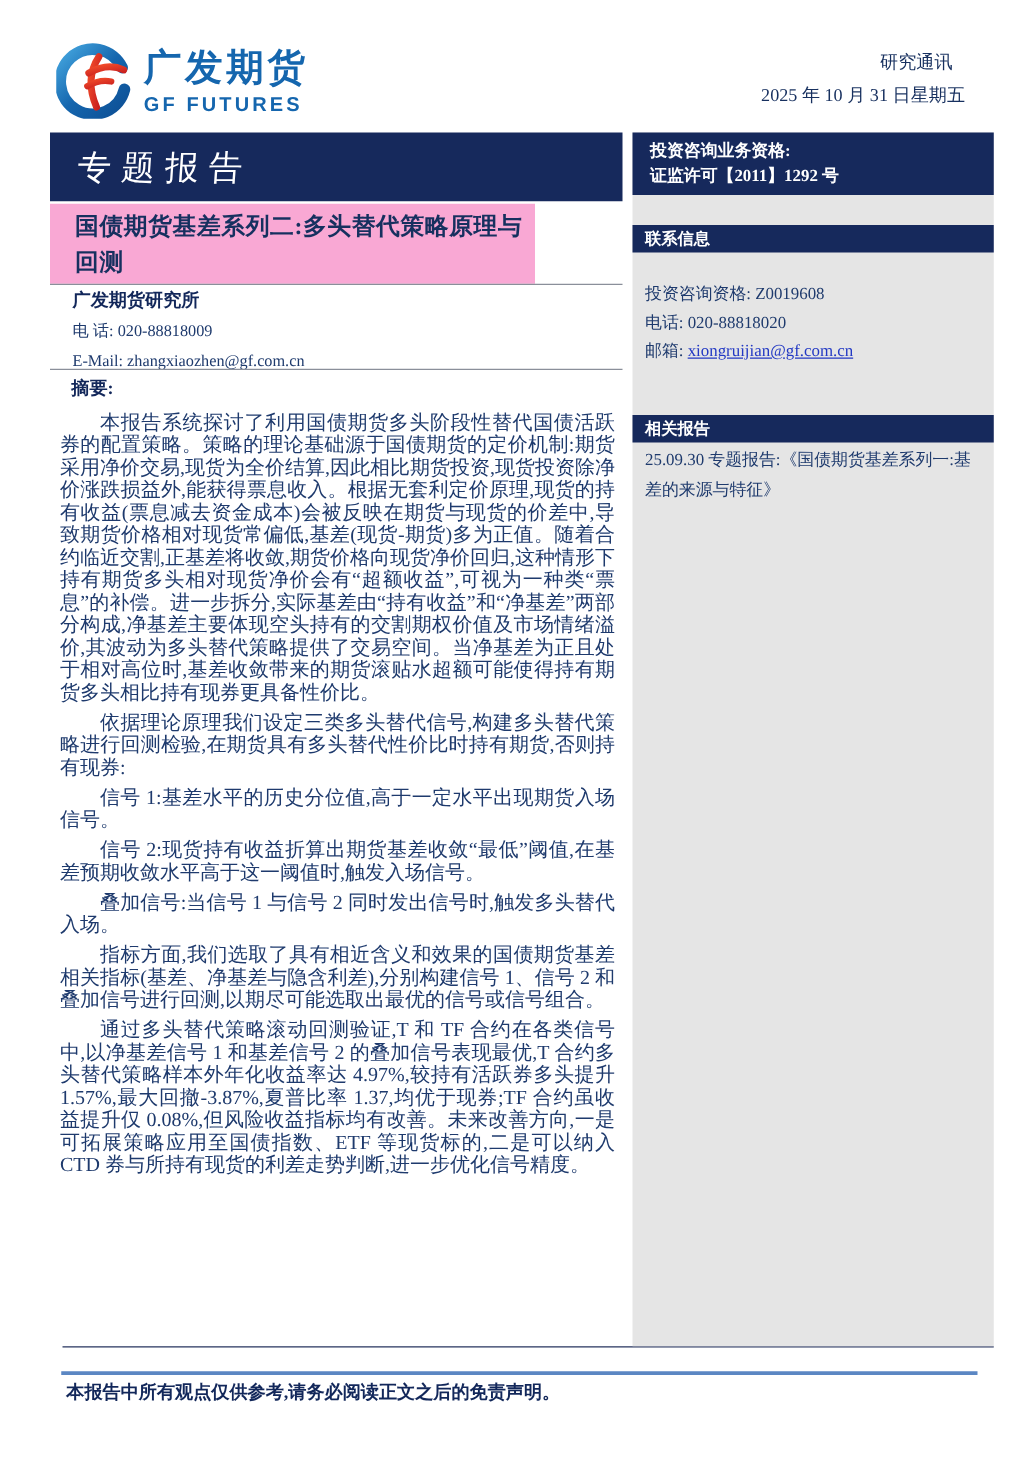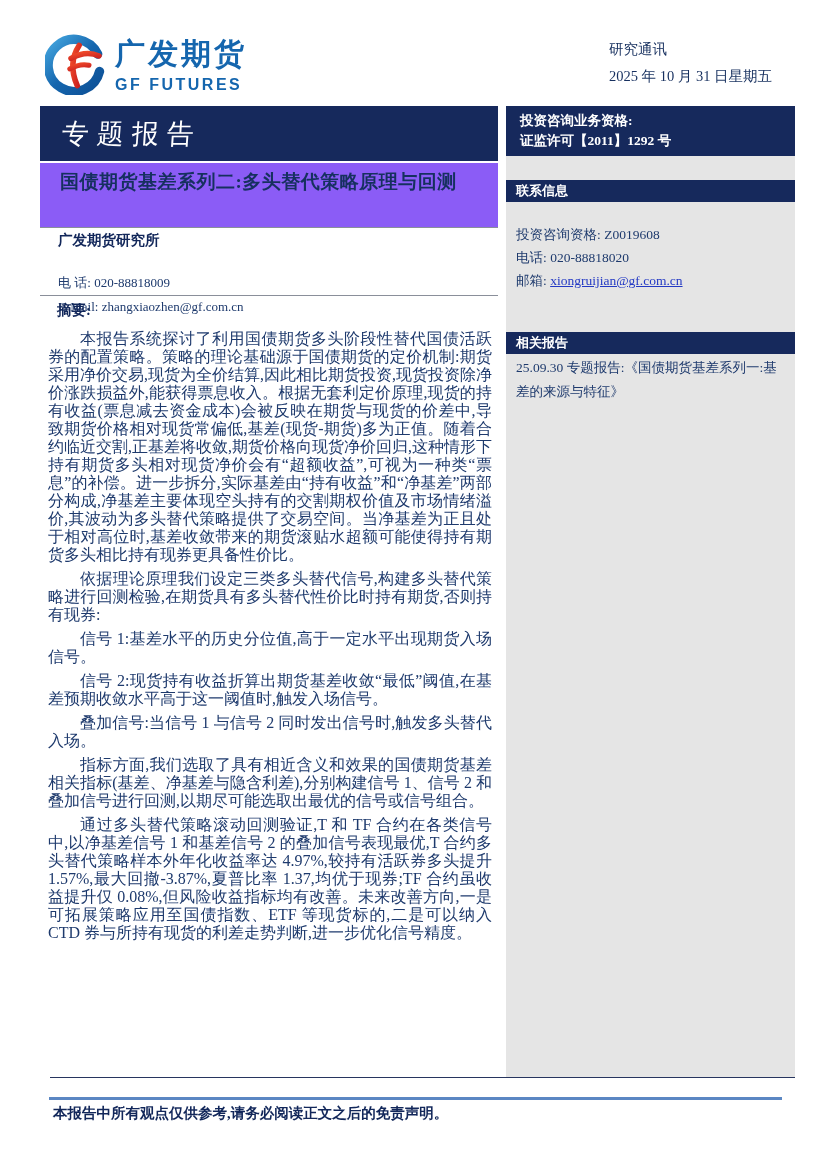--- a/index.html
+++ b/index.html
@@ -5,21 +5,21 @@
   * { margin:0; padding:0; box-sizing:border-box; }
   body { background:#ffffff; font-family:"Liberation Serif","DejaVu Serif",serif; }
   .page { position:relative; width:826px; height:1169px; background:#ffffff; overflow:hidden; }
 
   
   .logo-row { position:absolute; left:45px; top:33px; display:flex; align-items:center; }
   .logo-mark { width:62px; height:62px; }
   .logo-text { margin-left:8px; color:#1566ae; }
   .logo-cn { font-size:30px; font-weight:bold; letter-spacing:3px; font-family:Liberation Sans, sans-serif; }
   .logo-en { font-size:16px; font-weight:bold; letter-spacing:2.5px; font-family:"Liberation Sans","DejaVu Sans",sans-serif; margin-top:1px; }
-  .header-right { position:absolute; right:54px; top:40px; color:#17305f; }
+  .header-right { position:absolute; right:54px; top:40px; text-align:right; color:#17305f; }
   .doc-type { font-size:14.5px; margin-right:10px; margin-bottom:8px; }
   .doc-date { font-size:14.5px; }
 
   
   .banner-left { position:absolute; left:40px; top:106px; width:458px; height:55px;
                  background:#16295c; color:#ffffff; display:flex; align-items:center; }
   .banner-left span { font-size:27px; letter-spacing:8px; padding-left:22px; font-weight:500;
                       transform:skewX(-4deg); }
   .qual-box { position:absolute; left:506px; top:106px; width:289px; height:50px;
               background:#16295c; color:#ffffff; padding:5px 0 0 14px; z-index:3; }
@@ -33,28 +33,28 @@
   .related-header { top:226px; }
   .side-line { position:absolute; left:10px; width:270px; color:#1e3a6d; font-size:13.5px; }
   .contact-name { top:97px; font-weight:bold; color:#12275a; }
   .contact-qual { top:120px; }
   .contact-phone { top:143px; }
   .contact-mail { top:166px; }
   .mail-link { color:#2339c4; text-decoration:underline; cursor:pointer; }
   .related-item { top:250px; line-height:24px; }
 
   
-  .title-band { position:absolute; left:40px; top:163px; width:458px; height:64px;
-                background:#8b5cf6; color:#16305f; font-weight:bold; font-size:19px;
+  .title-band { position:absolute; left:40px; top:163px; width:388px; height:64px;
+                background:#f9a8d4; color:#16305f; font-weight:bold; font-size:19px;
                 line-height:29px; padding:4px 8px 0 20px; letter-spacing:0.5px; }
   .rule { position:absolute; left:40px; width:458px; height:1px; background:#8a8f9a; }
   .rule1 { top:227px; }
   .rule2 { top:295px; }
   .institute { position:absolute; left:58px; top:231px; color:#1e3a6d; }
-  .institute-name { font-size:14.5px; font-weight:bold; color:#12275a; margin-bottom:24px; }
+  .institute-name { font-size:14.5px; font-weight:bold; color:#12275a; margin-bottom:6px; }
   .institute-line { font-size:13px; margin-bottom:7px; }
   .abstract-head { position:absolute; left:57px; top:301px; font-size:14.5px; font-weight:bold; color:#12275a; }
   .abstract { position:absolute; left:42px; top:324px; width:456px; color:#1e3a6d; }
   .abstract p { font-size:16px; line-height:18px; text-align:justify; text-indent:2em; margin:6px; }
 
   
   .line-thin { position:absolute; left:50px; top:1077px; width:745px; height:1px; background:#27355f; }
   .line-blue { position:absolute; left:49px; top:1097px; width:733px; height:3px; background:#5b87c3; }
   .disclaimer { position:absolute; left:53px; top:1104px; font-size:14.5px; font-weight:bold; color:#12275a; }
 </style>

